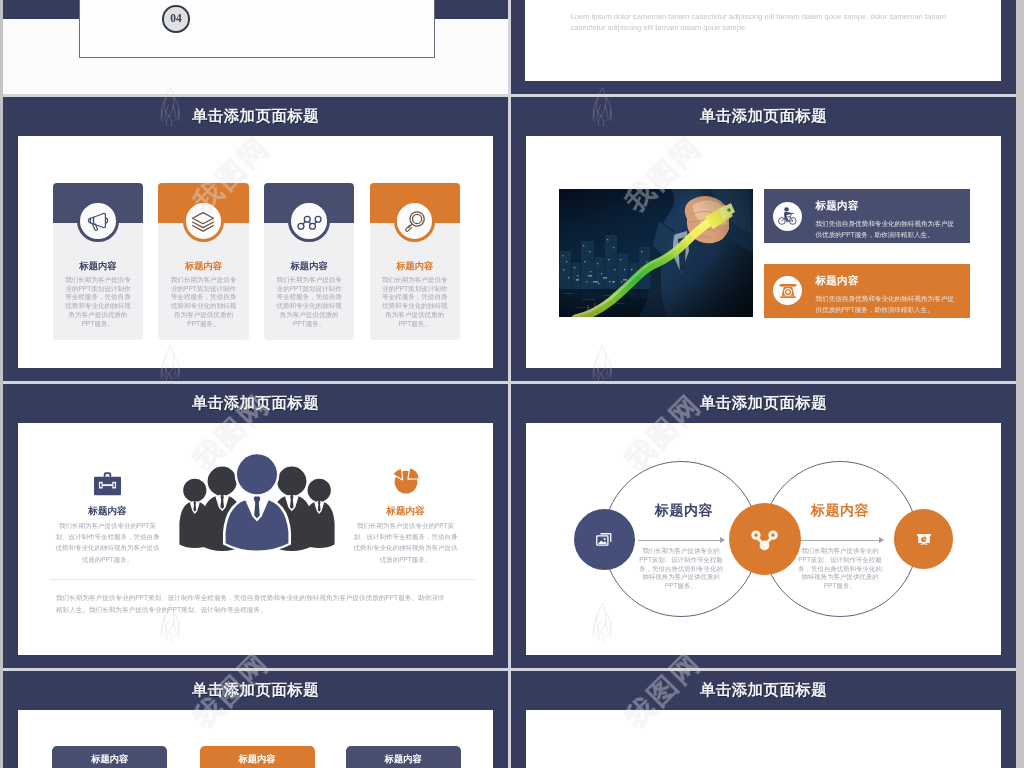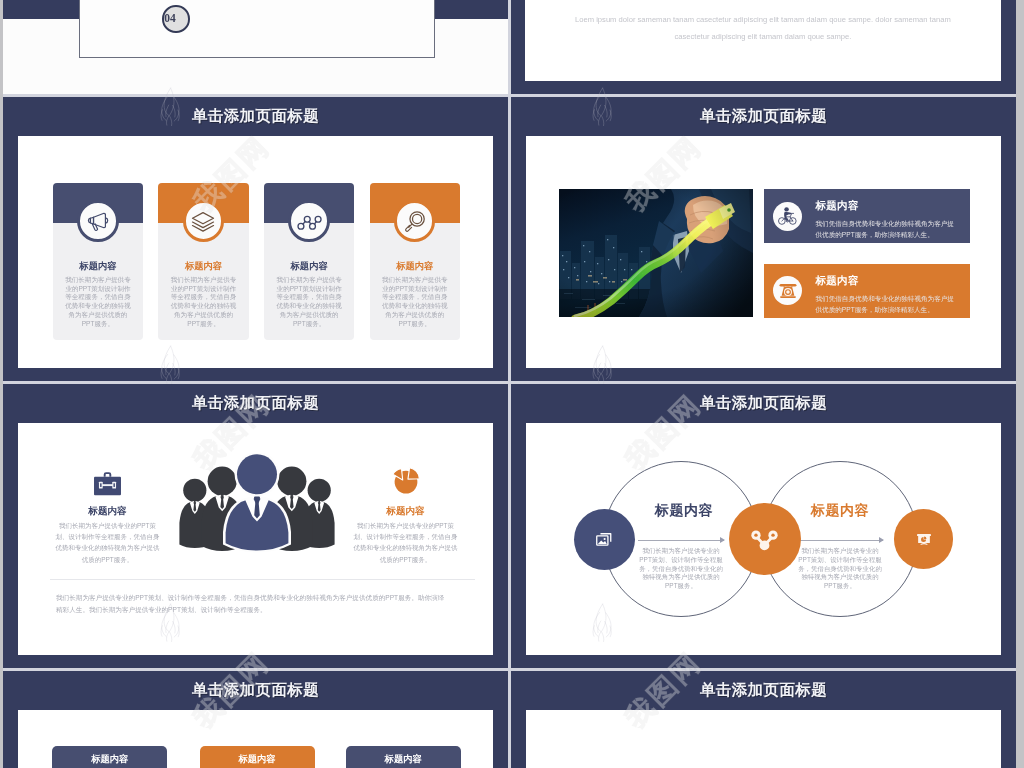--- a/index.html
+++ b/index.html
@@ -12,29 +12,29 @@
   .slide{position:absolute;overflow:hidden;background:#353c5e;width:505px;height:284px;}
   .s-l{left:3px;} .s-r{left:511px;}
   .r1{top:-190px;} .r2{top:97px;} .r3{top:384px;} .r4{top:671px;}
 
   
   .sd1-band{position:absolute;left:0;top:208.8px;width:505px;height:75px;background:#fcfcfc;}
   .sd1-card{position:absolute;left:75.5px;top:150px;width:356.5px;height:97.6px;
             background:#fdfdfd;border:1.3px solid #6a6e7e;box-sizing:border-box;}
   .sd1-num{position:absolute;left:159.2px;top:195.2px;width:27.5px;height:27.5px;border-radius:50%;
            background:#e0e0e0;border:2.4px solid #343a56;box-sizing:border-box;
-           color:#3c4059;font-size:11.5px;font-weight:bold;line-height:22.6px;
+           color:#3c4059;font-size:11.5px;font-weight:bold;line-height:22.6px;text-align:center;
            font-family:"Liberation Serif","DejaVu Serif",serif;}
   .sd1-title{position:absolute;left:195px;top:195.2px;color:#c87b3d;font-size:19.2px;font-weight:bold;
              letter-spacing:0.5px;white-space:nowrap;line-height:26px;}
 
   
   .s2-body{position:absolute;left:14.4px;top:150px;width:476px;height:121.3px;background:#fff;}
-  .s2-para{position:absolute;left:45px;top:51px;width:385px;text-align:center;
-           color:#c4c5cb;font-size:7.6px;line-height:17px;}
+  .s2-para{position:absolute;left:45px;top:51px;width:385px;
+           color:#c4c5cb;font-size:7.6px;line-height:11px;}
 
   
   .s3-card{position:absolute;top:85.7px;width:90.3px;height:157px;background:#f0f0f2;
            border-radius:4px;}
   .s3-head{position:absolute;left:0;top:0;width:90.3px;height:40.1px;border-radius:4px 4px 0 0;}
   .c-navy .s3-head{background:#474e70;}
   .c-orange .s3-head{background:#d97a2e;}
   .s3-ring{position:absolute;left:24.3px;top:17.5px;width:41.6px;height:41.6px;border-radius:50%;
            background:#fbfbfb;box-sizing:border-box;display:flex;align-items:center;justify-content:center;}
   .c-navy .s3-ring{border:3.6px solid #474e70;}

